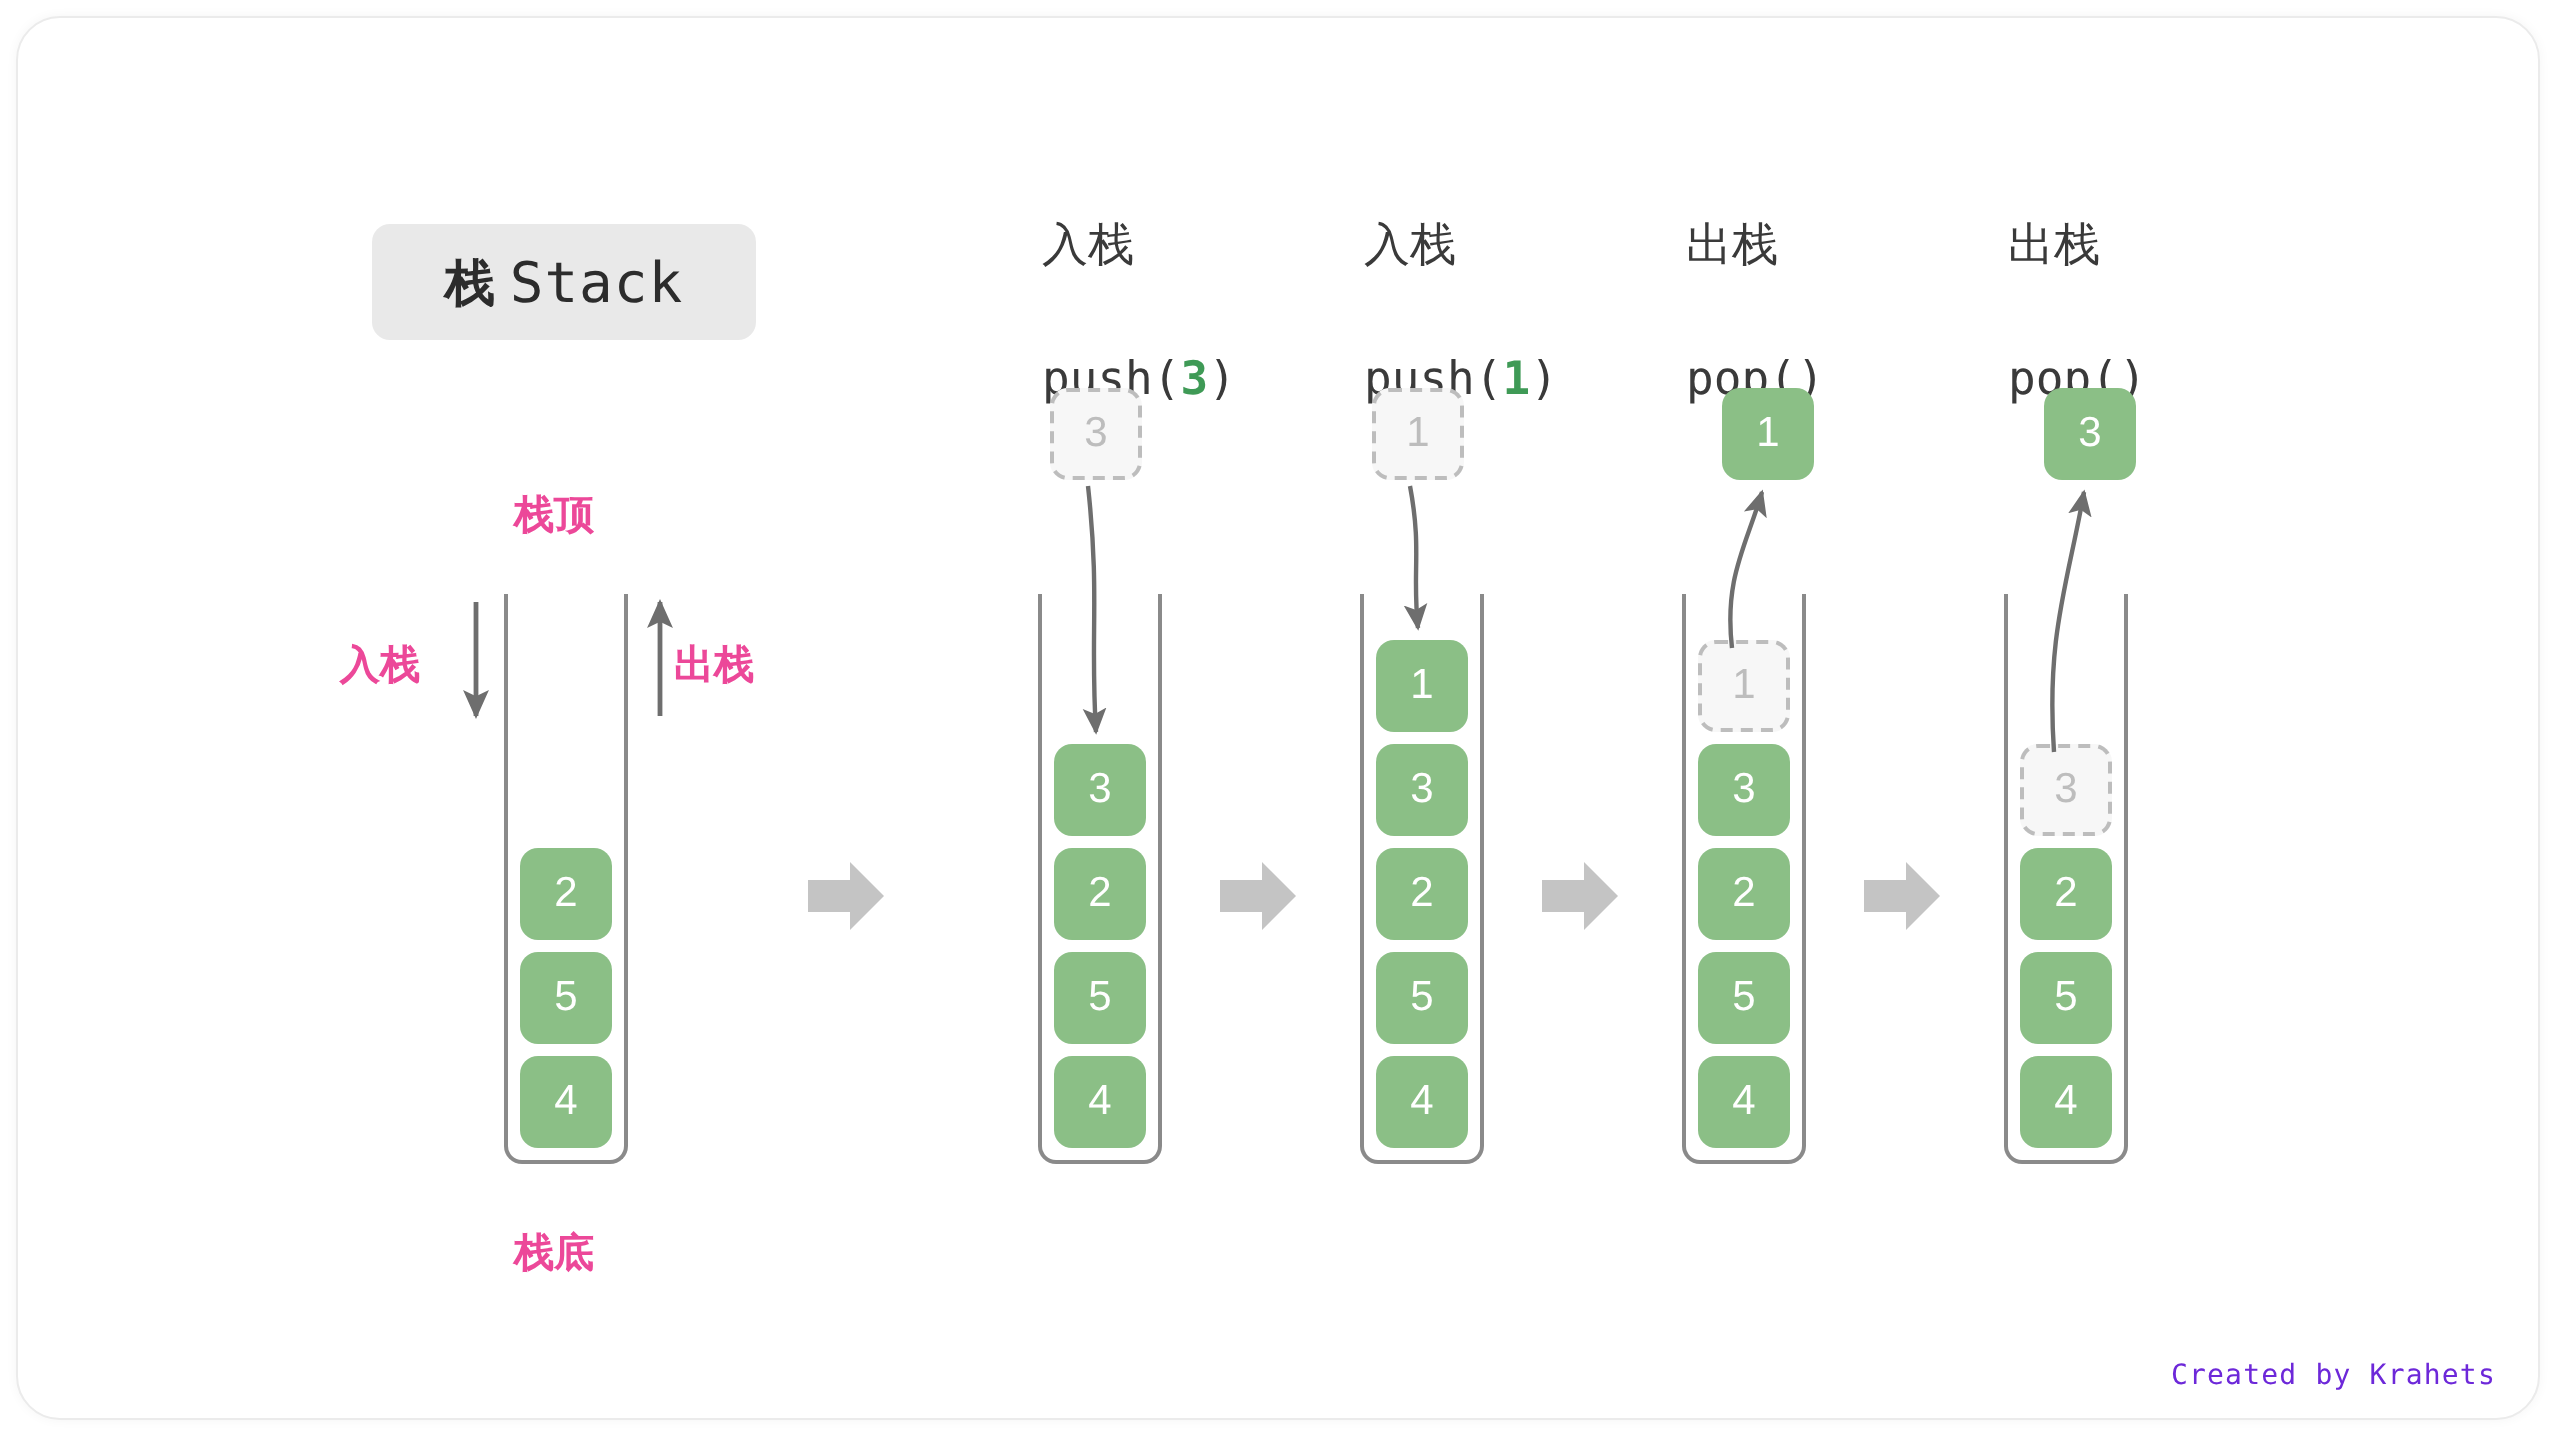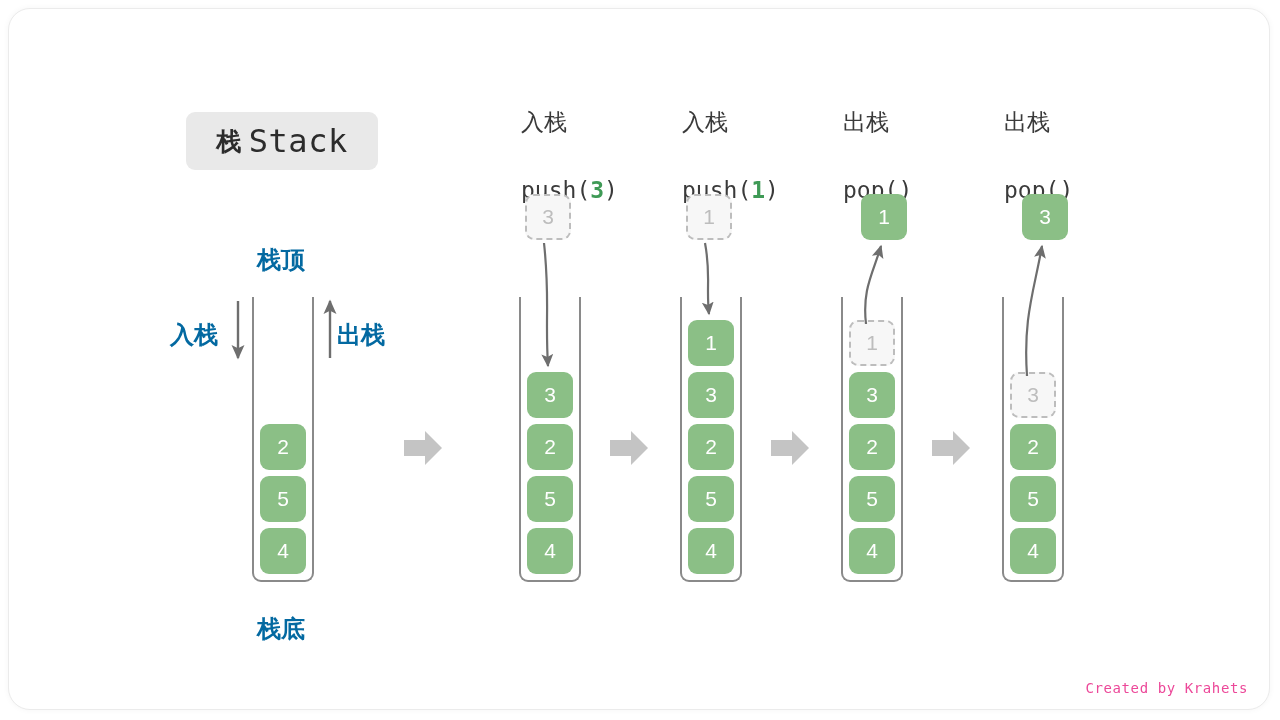--- a/index.html
+++ b/index.html
@@ -48,21 +48,21 @@
     align-items: center;
     justify-content: center;
     font-size: 25px;
     font-weight: bold;
     color: #2c2c2c;
     letter-spacing: 0.5px;
   }
   .title-chip .mono-part {
     font-family: "DejaVu Sans Mono", "Liberation Mono", monospace;
     font-weight: normal;
-    font-size: 32px;
+    font-size: 28px;
     margin-left: 7px;
   }
 
   
   .op-header {
     position: absolute;
     text-align: left;
     color: #3a3a3a;
   }
   .op-header .op-cn {
@@ -113,44 +113,44 @@
   }
   .cell.ghost {
     background: #f7f7f7;
     border: 2px dashed #bdbdbd;
     color: #bdbdbd;
   }
 
   
   .label {
     position: absolute;
-    font-size: 24px;
+    font-size: 20px;
     font-weight: bold;
-    color: #0369a1;
+    color: #ec4899;
     white-space: nowrap;
   }
 
   
   #arrows {
     position: absolute;
     left: 0;
     top: 0;
     width: 1280px;
     height: 720px;
     pointer-events: none;
   }
 
   
   .credit {
     position: absolute;
     right: 32px;
     bottom: 24px;
     font-family: "DejaVu Sans Mono", "Liberation Mono", monospace;
     font-size: 14px;
-    color: #ec4899;
+    color: #6d28d9;
     letter-spacing: 0.6px;
   }
 </style>
 </head>
 <body>
 
 <div id="canvas">
 
   <div class="card-frame"></div>
 

